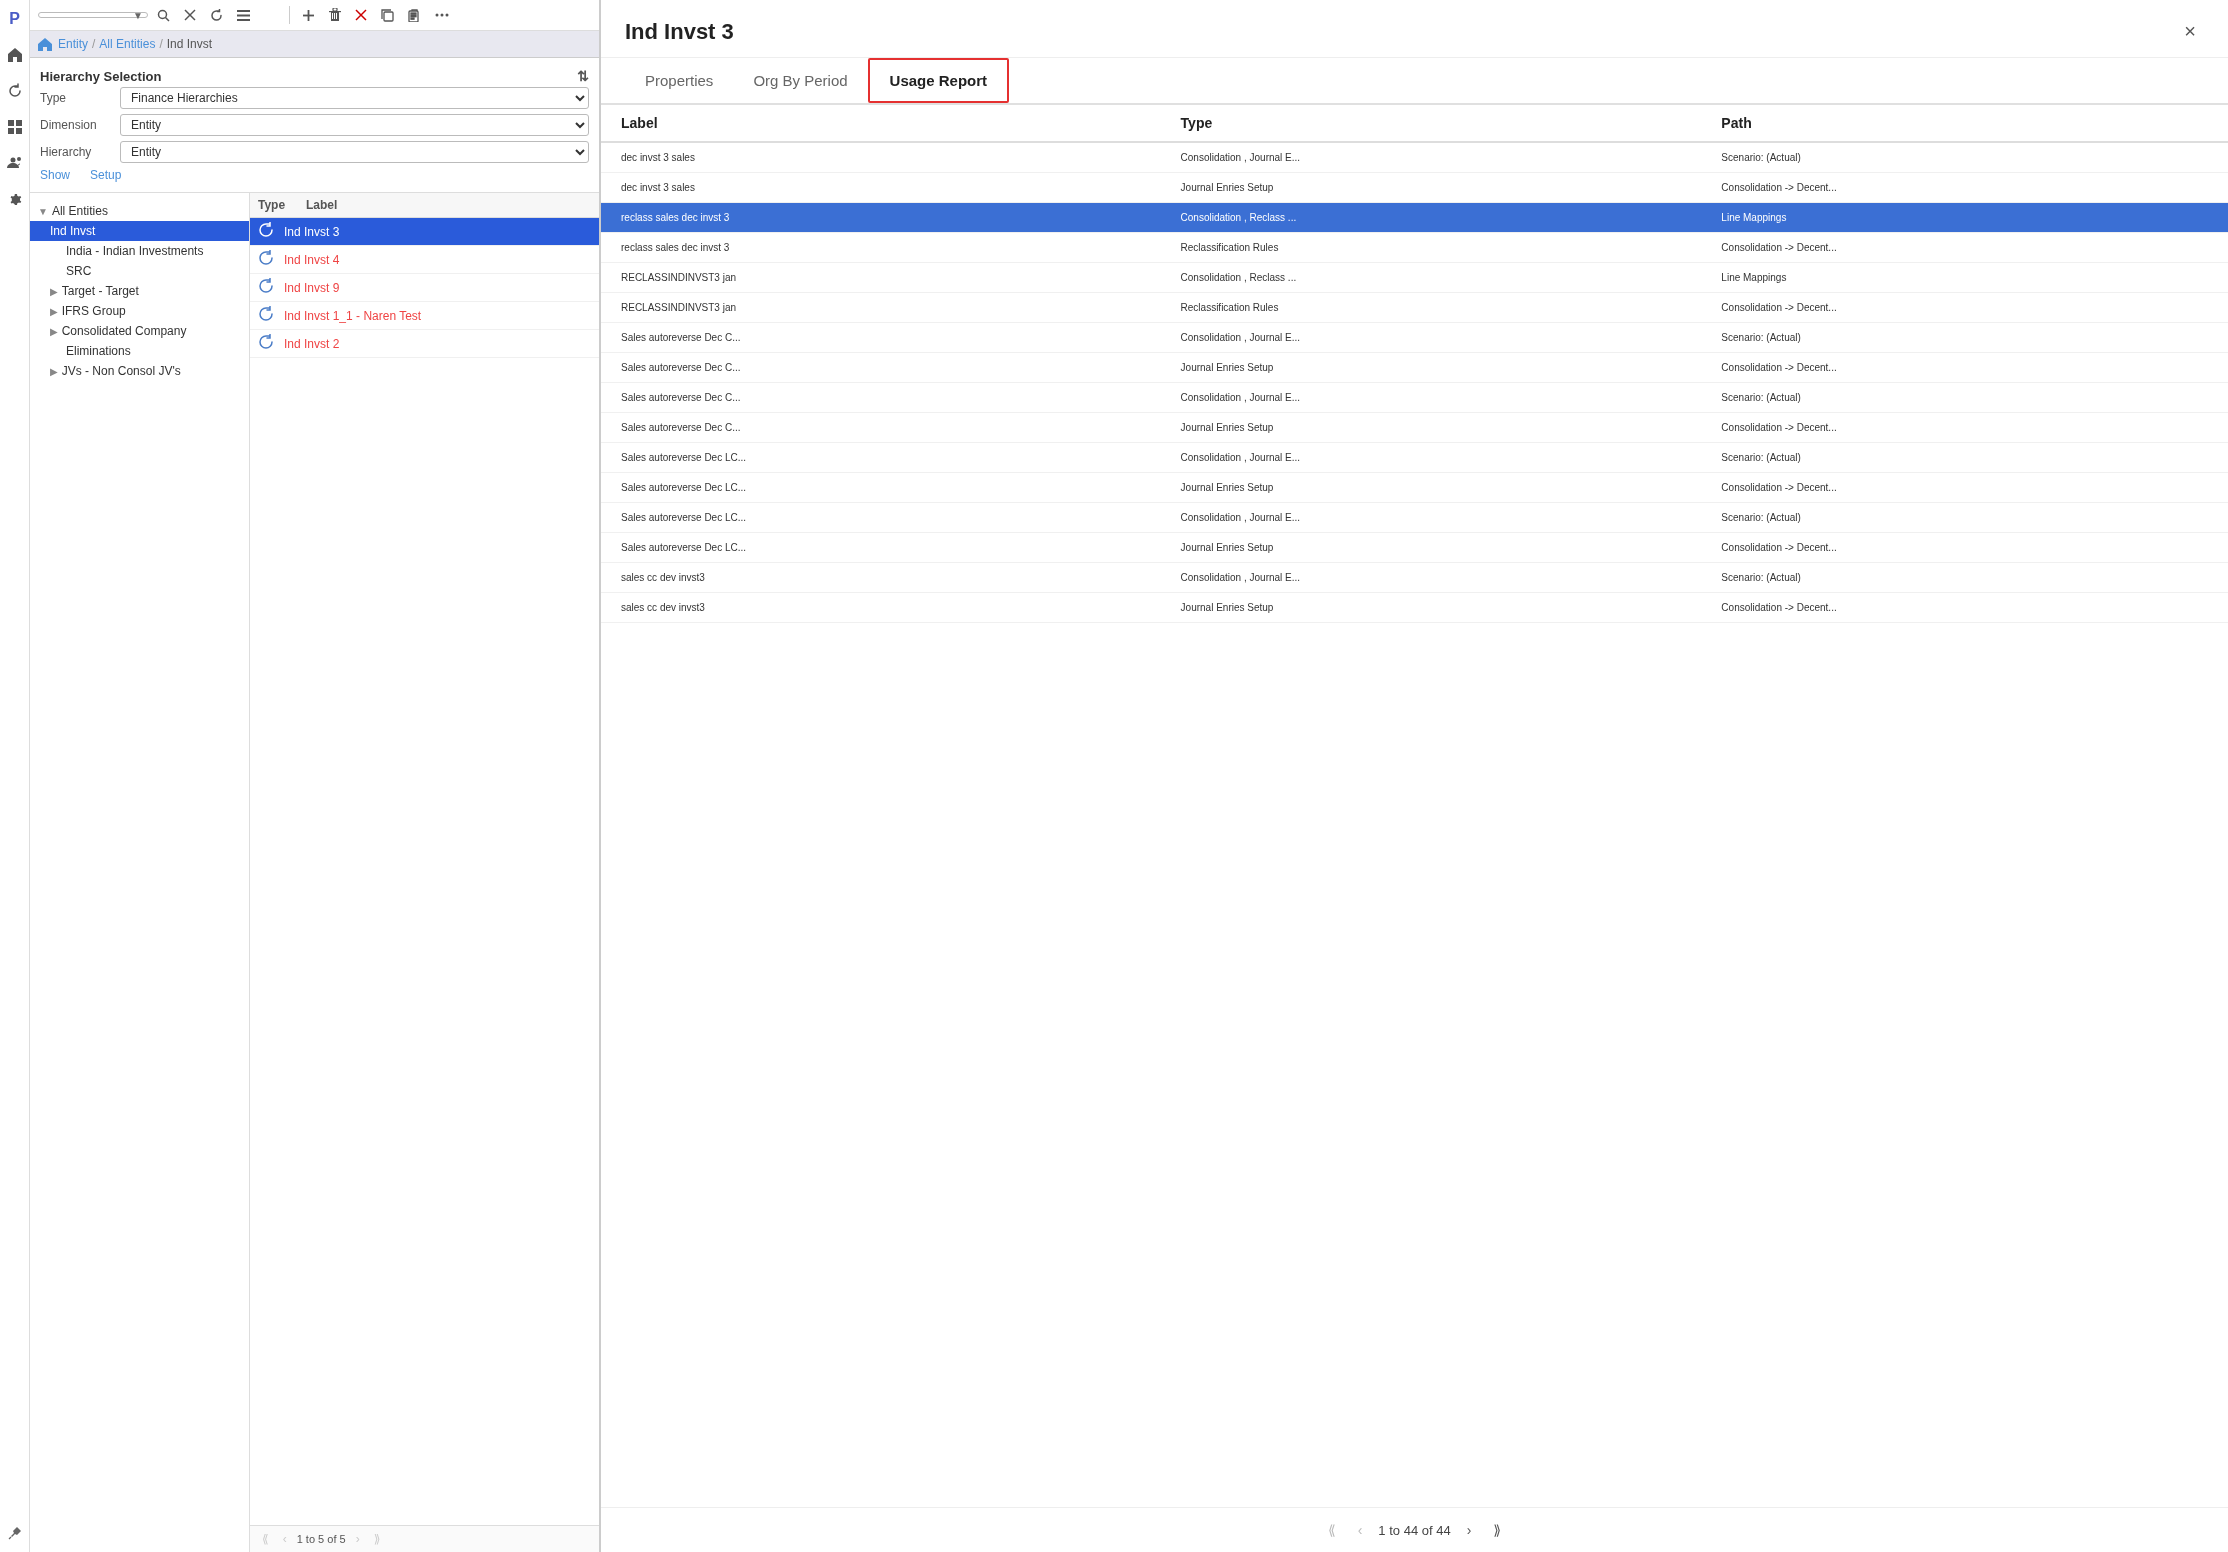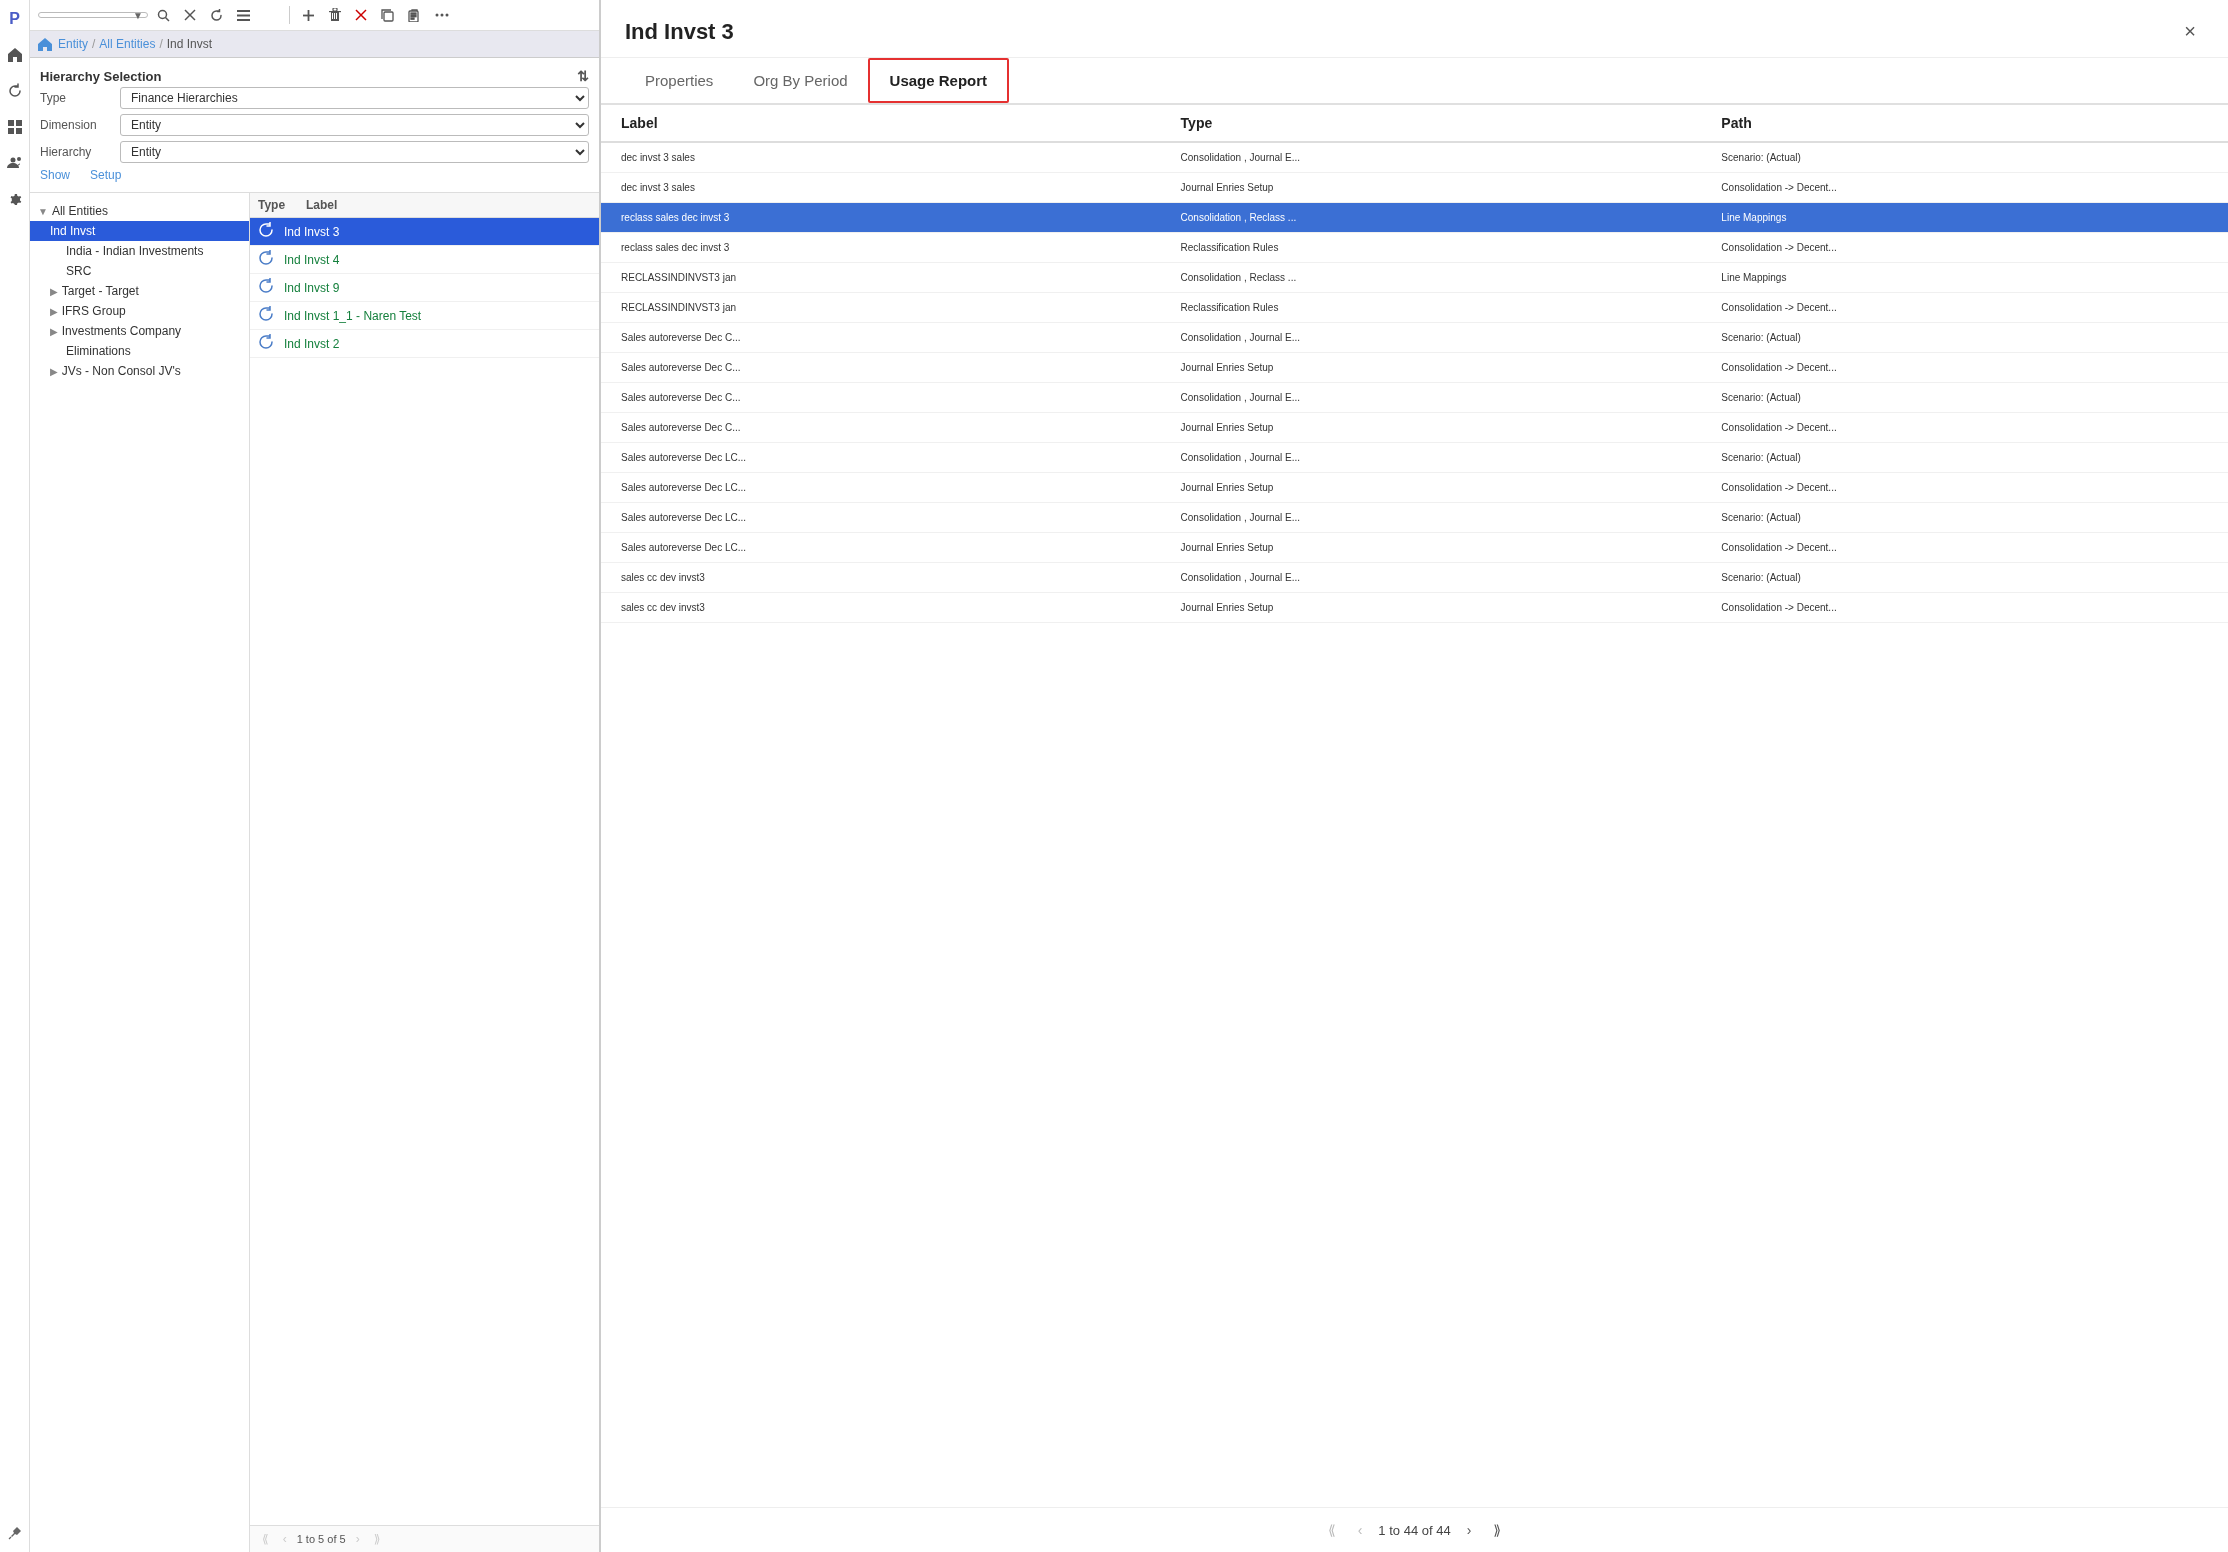--- a/index.html
+++ b/index.html
@@ -174,21 +174,21 @@
     }
     .list-header-type { width: 40px; color: #555; }
     .list-header-label { flex: 1; color: #555; }
     .list-body { flex: 1; overflow-y: auto; }
     .list-row {
       display: flex;
       align-items: center;
       padding: 4px 8px;
       border-bottom: 1px solid #f0f0f0;
       font-size: 12px;
-      color: #15803d;
+      color: #ef4444;
       cursor: pointer;
       gap: 8px;
     }
     .list-row.selected { background: #2a5bda; color: #fff; }
     .list-row-icon { width: 18px; color: #4a7cc7; font-size: 14px; }
     .list-row.selected .list-row-icon { color: #fff; }
     .list-row-label { flex: 1; }
 
     .list-footer {
       border-top: 1px solid #ddd;
@@ -535,21 +535,21 @@
       <div class="tree-item tree-indent-1">
         <span class="tree-arrow">▶</span>
         <span>Target - Target</span>
       </div>
       <div class="tree-item tree-indent-1">
         <span class="tree-arrow">▶</span>
         <span>IFRS Group</span>
       </div>
       <div class="tree-item tree-indent-1">
         <span class="tree-arrow">▶</span>
-        <span>Investments Company</span>
+        <span>Consolidated Company</span>
       </div>
       <div class="tree-item tree-indent-2">
         <span>Eliminations</span>
       </div>
       <div class="tree-item tree-indent-1">
         <span class="tree-arrow">▶</span>
         <span>JVs - Non Consol JV's</span>
       </div>
     </div>
 

